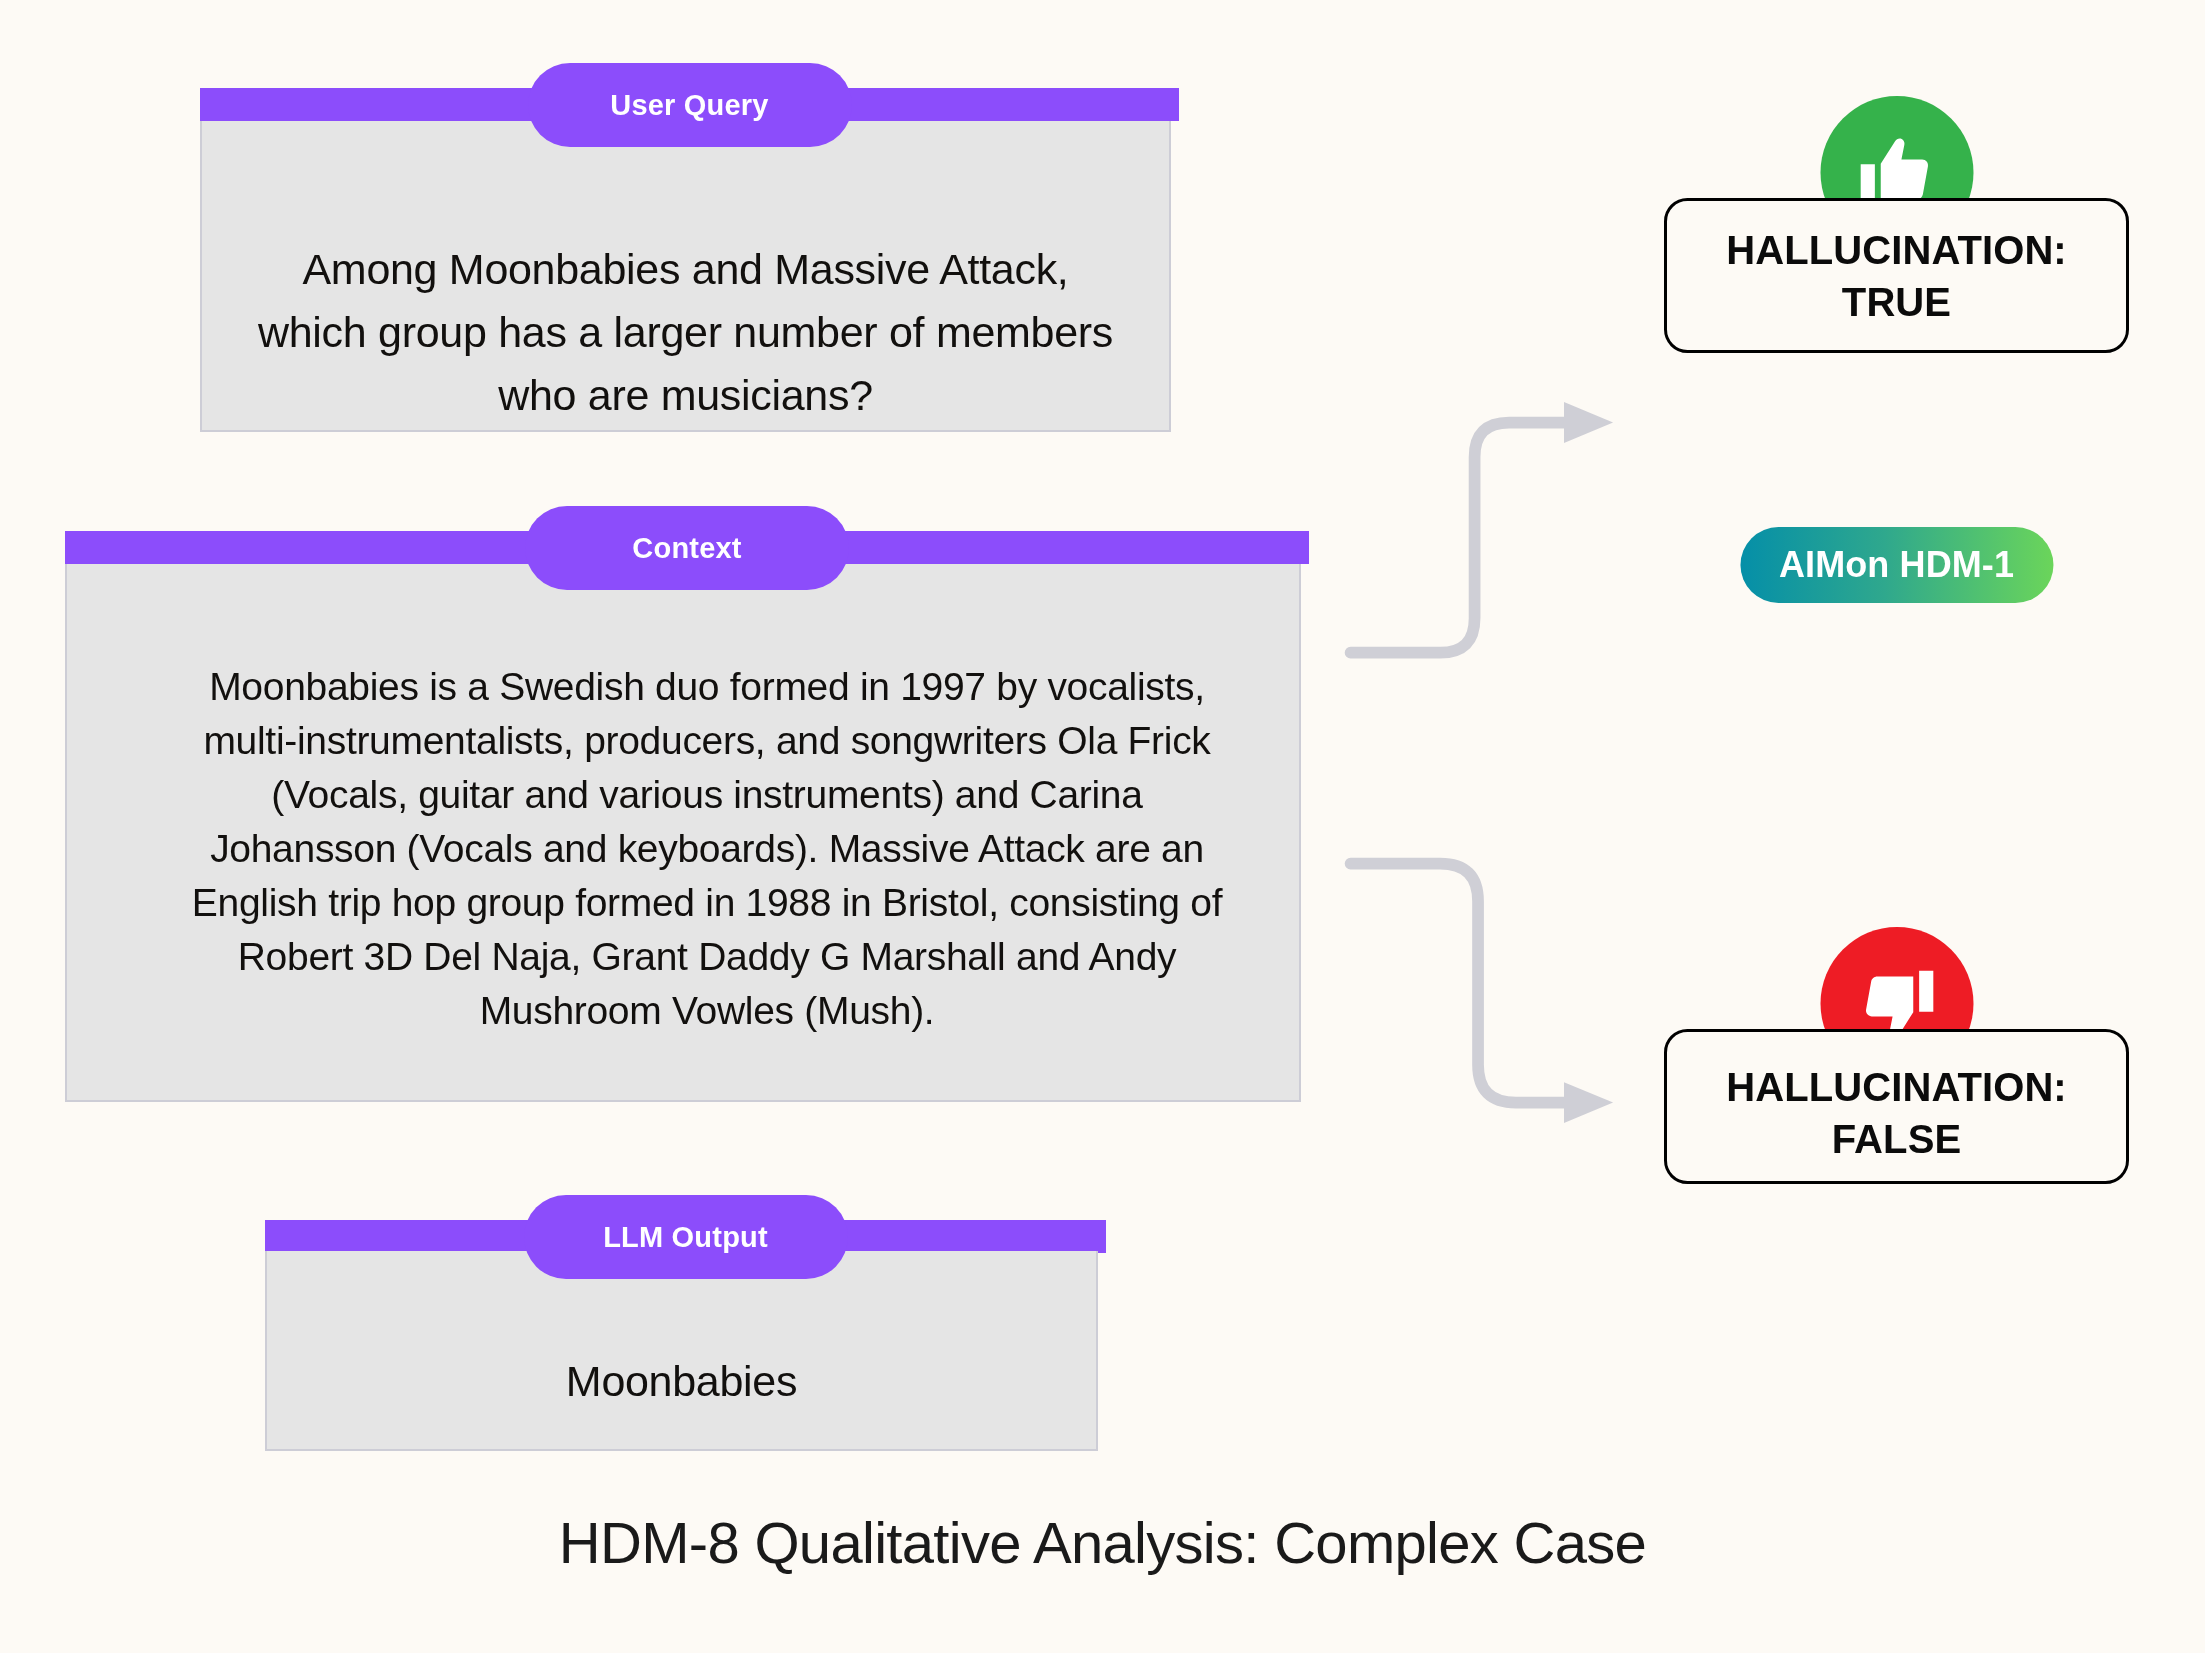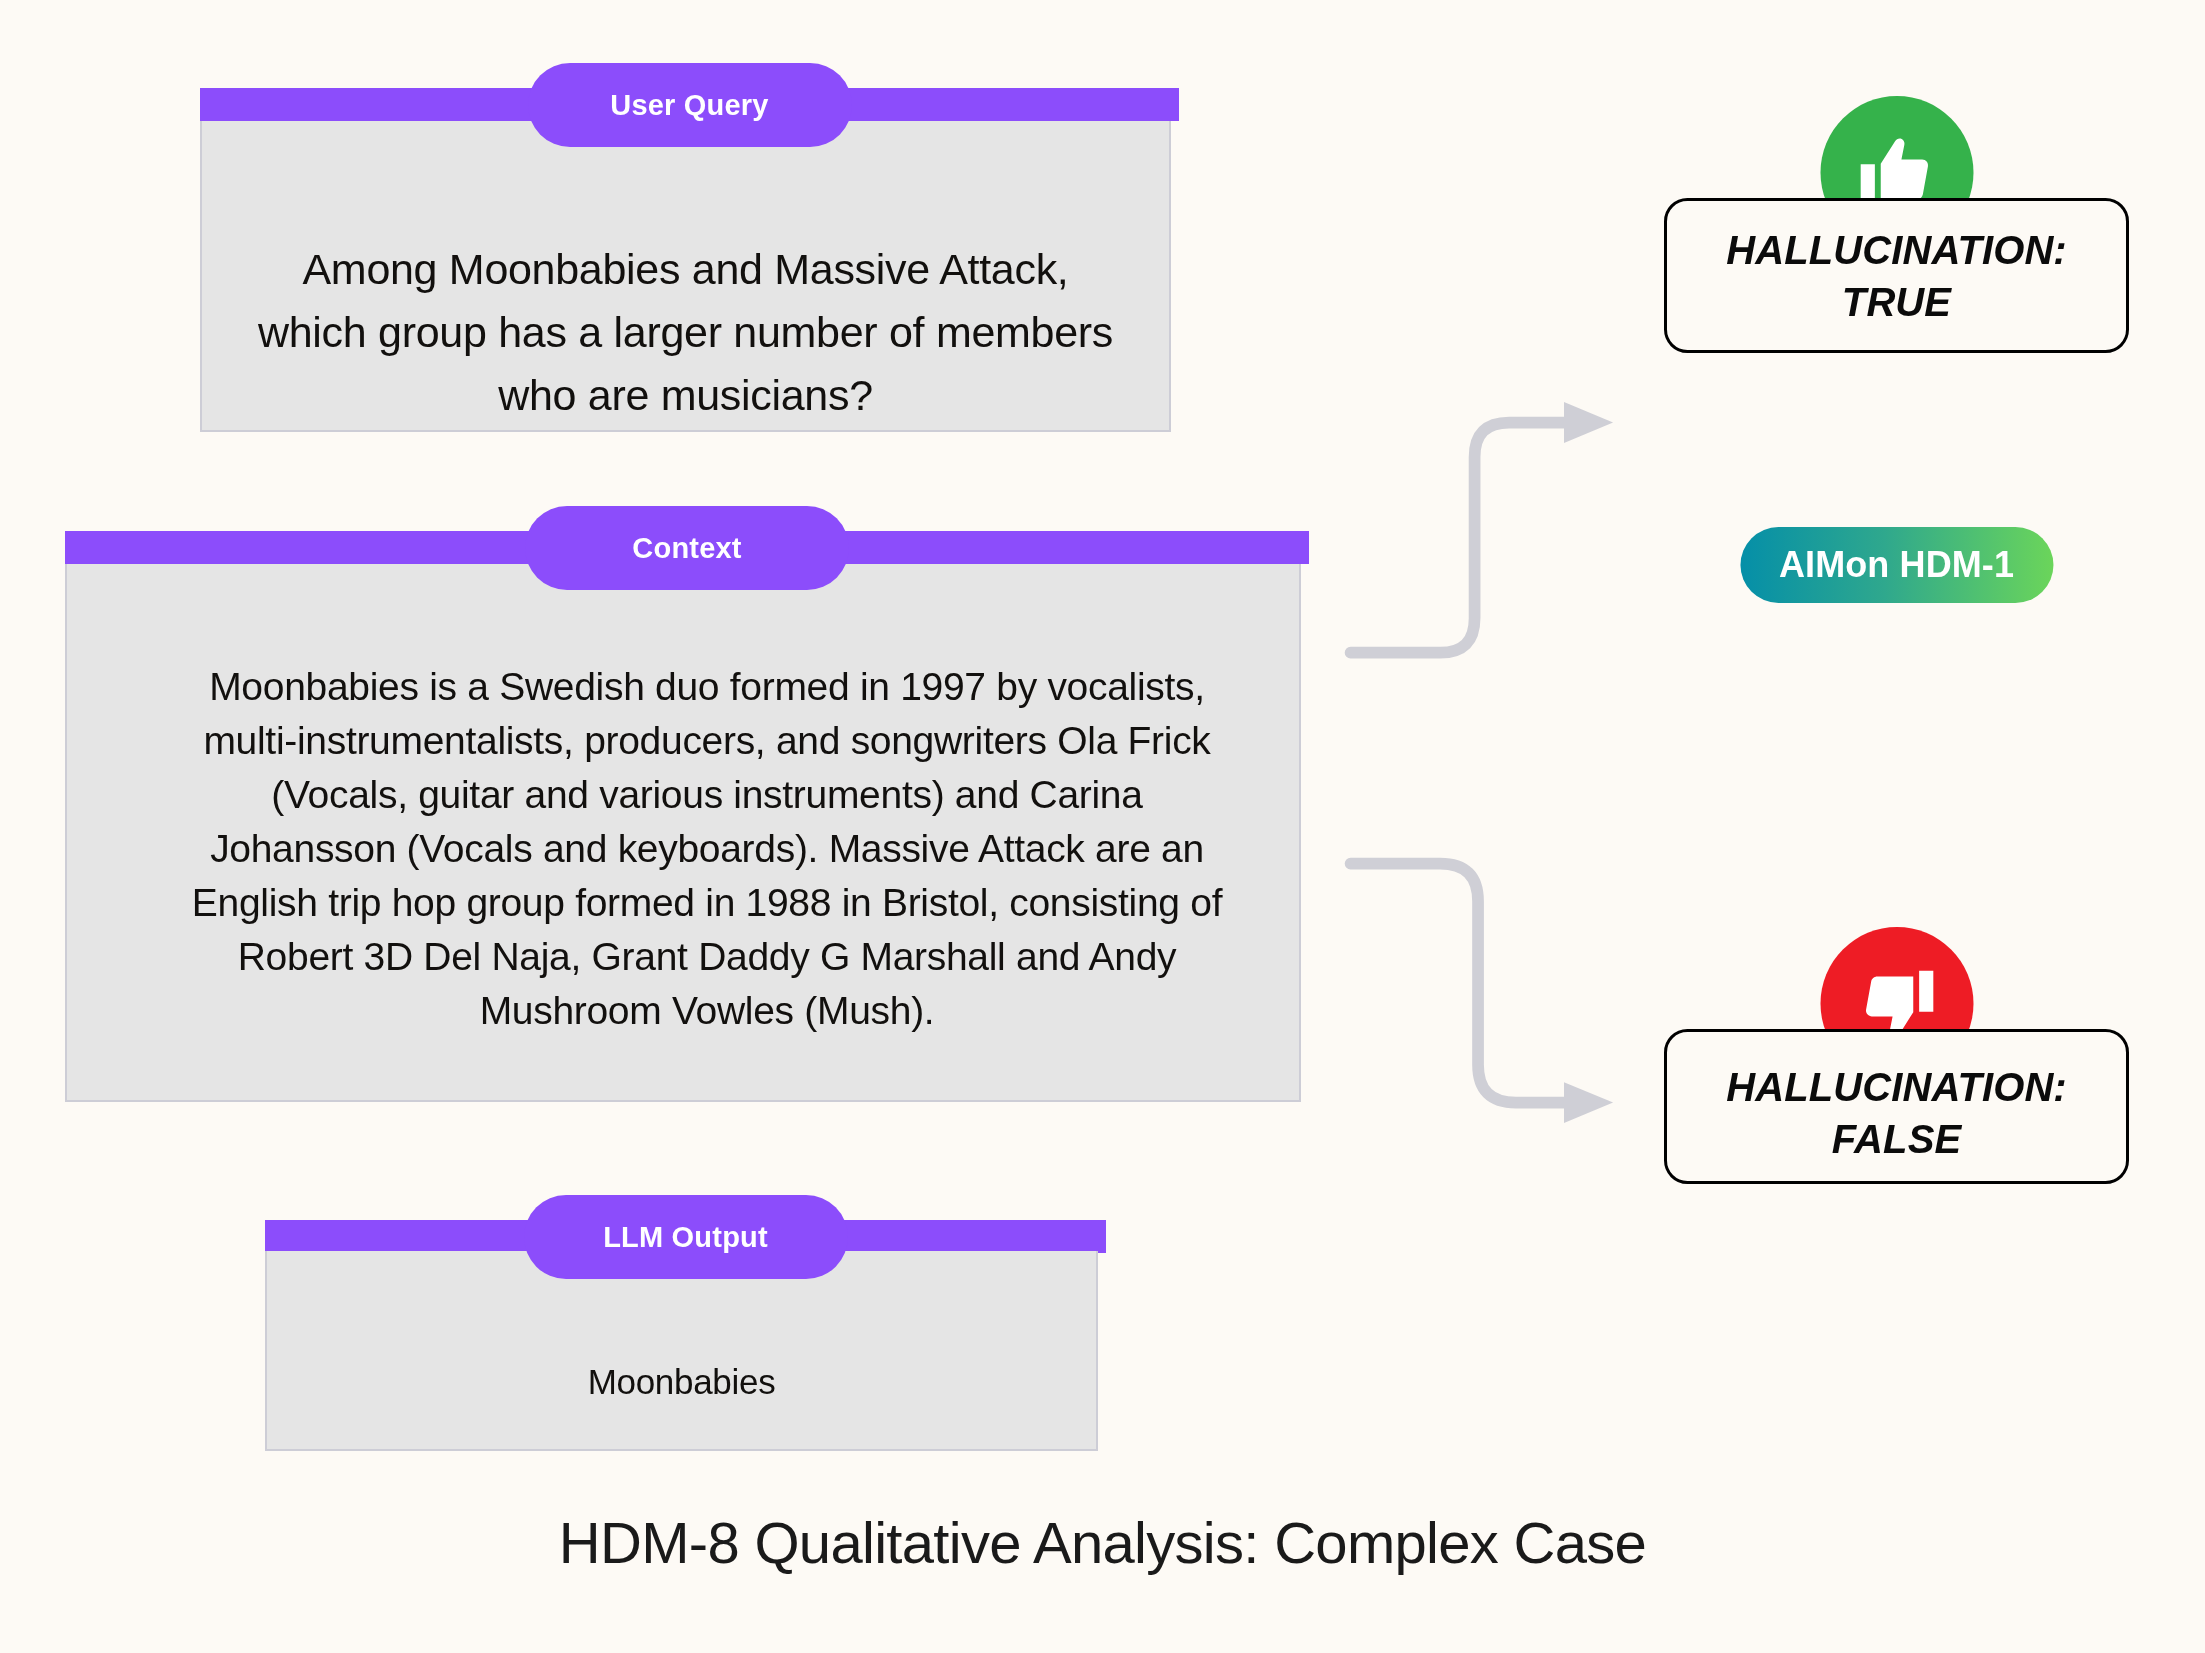--- a/index.html
+++ b/index.html
@@ -97,21 +97,21 @@
   }
 
   
   #panel-output { left: 265px; top: 1196px; width: 841px; height: 231px; margin-top: 24px; }
   #panel-output .panel-body { top: 31px; height: 200px; }
   #panel-output .panel-pill {
     width: 324px; height: 84px; font-size: 29px; letter-spacing: 0.2px;
   }
   #panel-output .panel-text {
     top: 103px;
-    font-size: 35px;
+    font-size: 43px;
     line-height: 55px;
     letter-spacing: -0.3px;
   }
 
   
   .verdict {
     position: absolute;
   }
   .verdict-icon {
     position: absolute;
@@ -135,21 +135,20 @@
     box-sizing: border-box;
     border: 3.4px solid #000000;
     border-radius: 23.4px;
     background: #FDFAF5;
     display: flex;
     align-items: center;
     justify-content: center;
     text-align: center;
     z-index: 6;
     padding: 16.5px 13.8px;
-    font-style: italic;
   }
   .verdict-box span {
     font-size: 40px;
     font-weight: bold;
     line-height: 52px;
     color: #0B0B0B;
     letter-spacing: 0.1px;
   }
   .verdict-pill {
     position: absolute;

